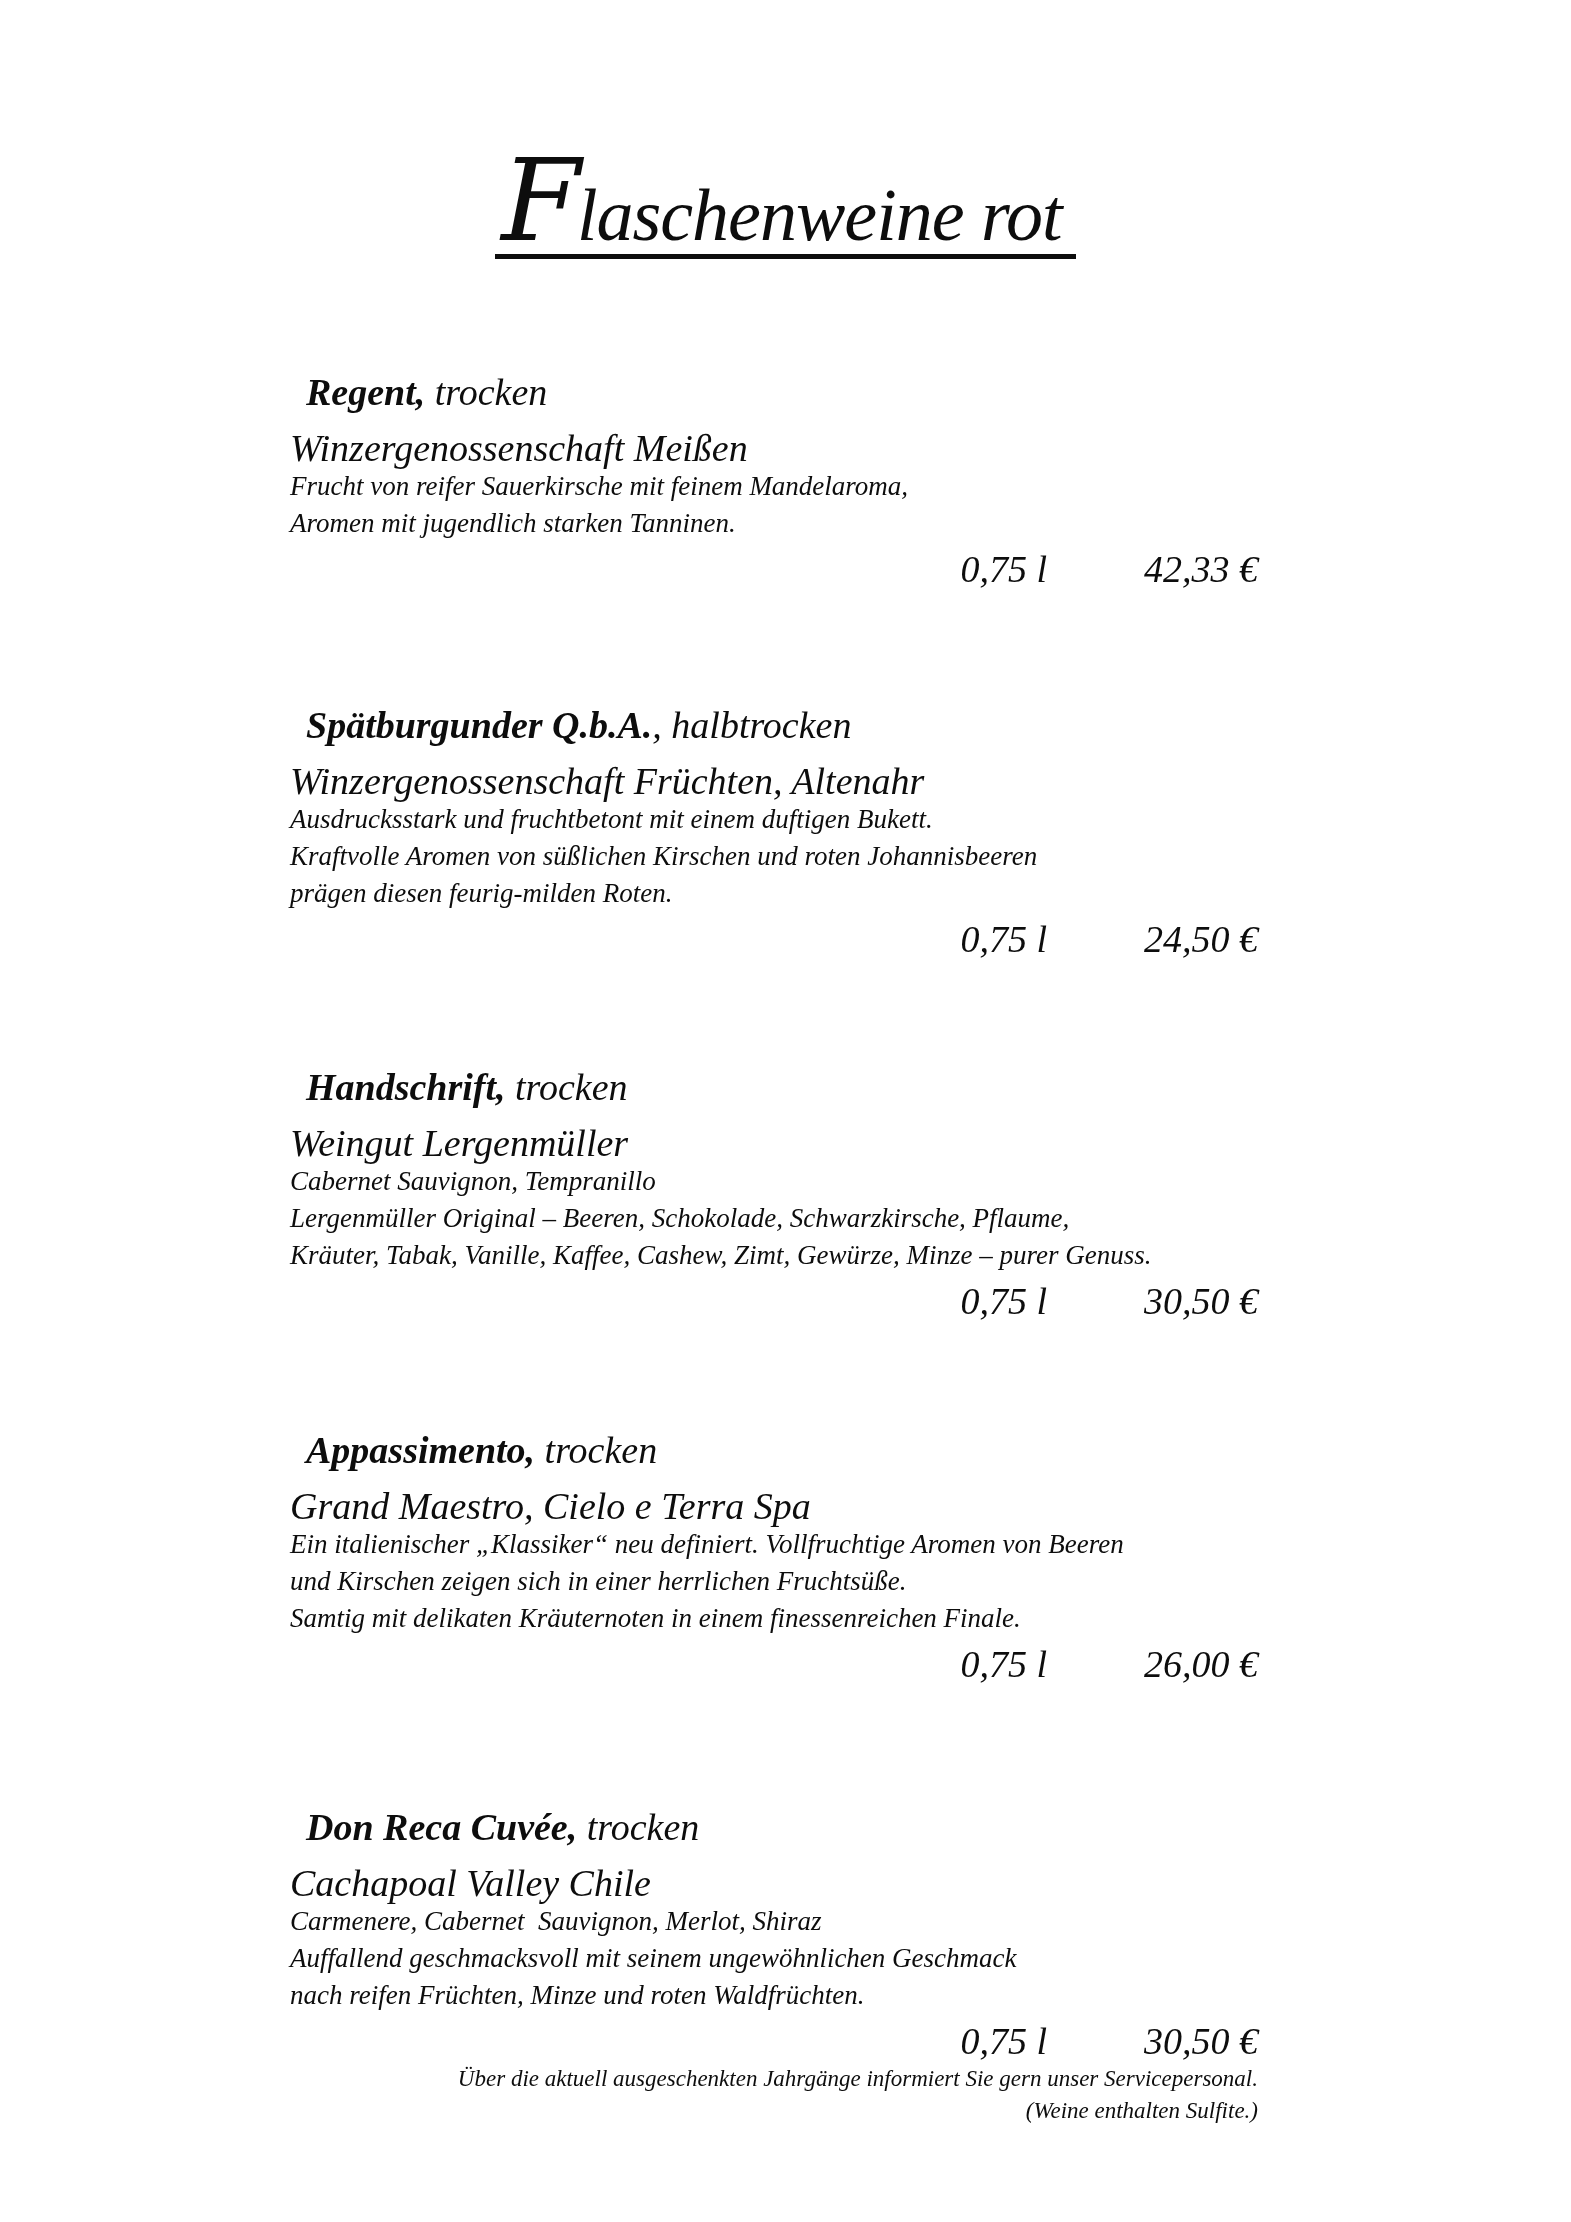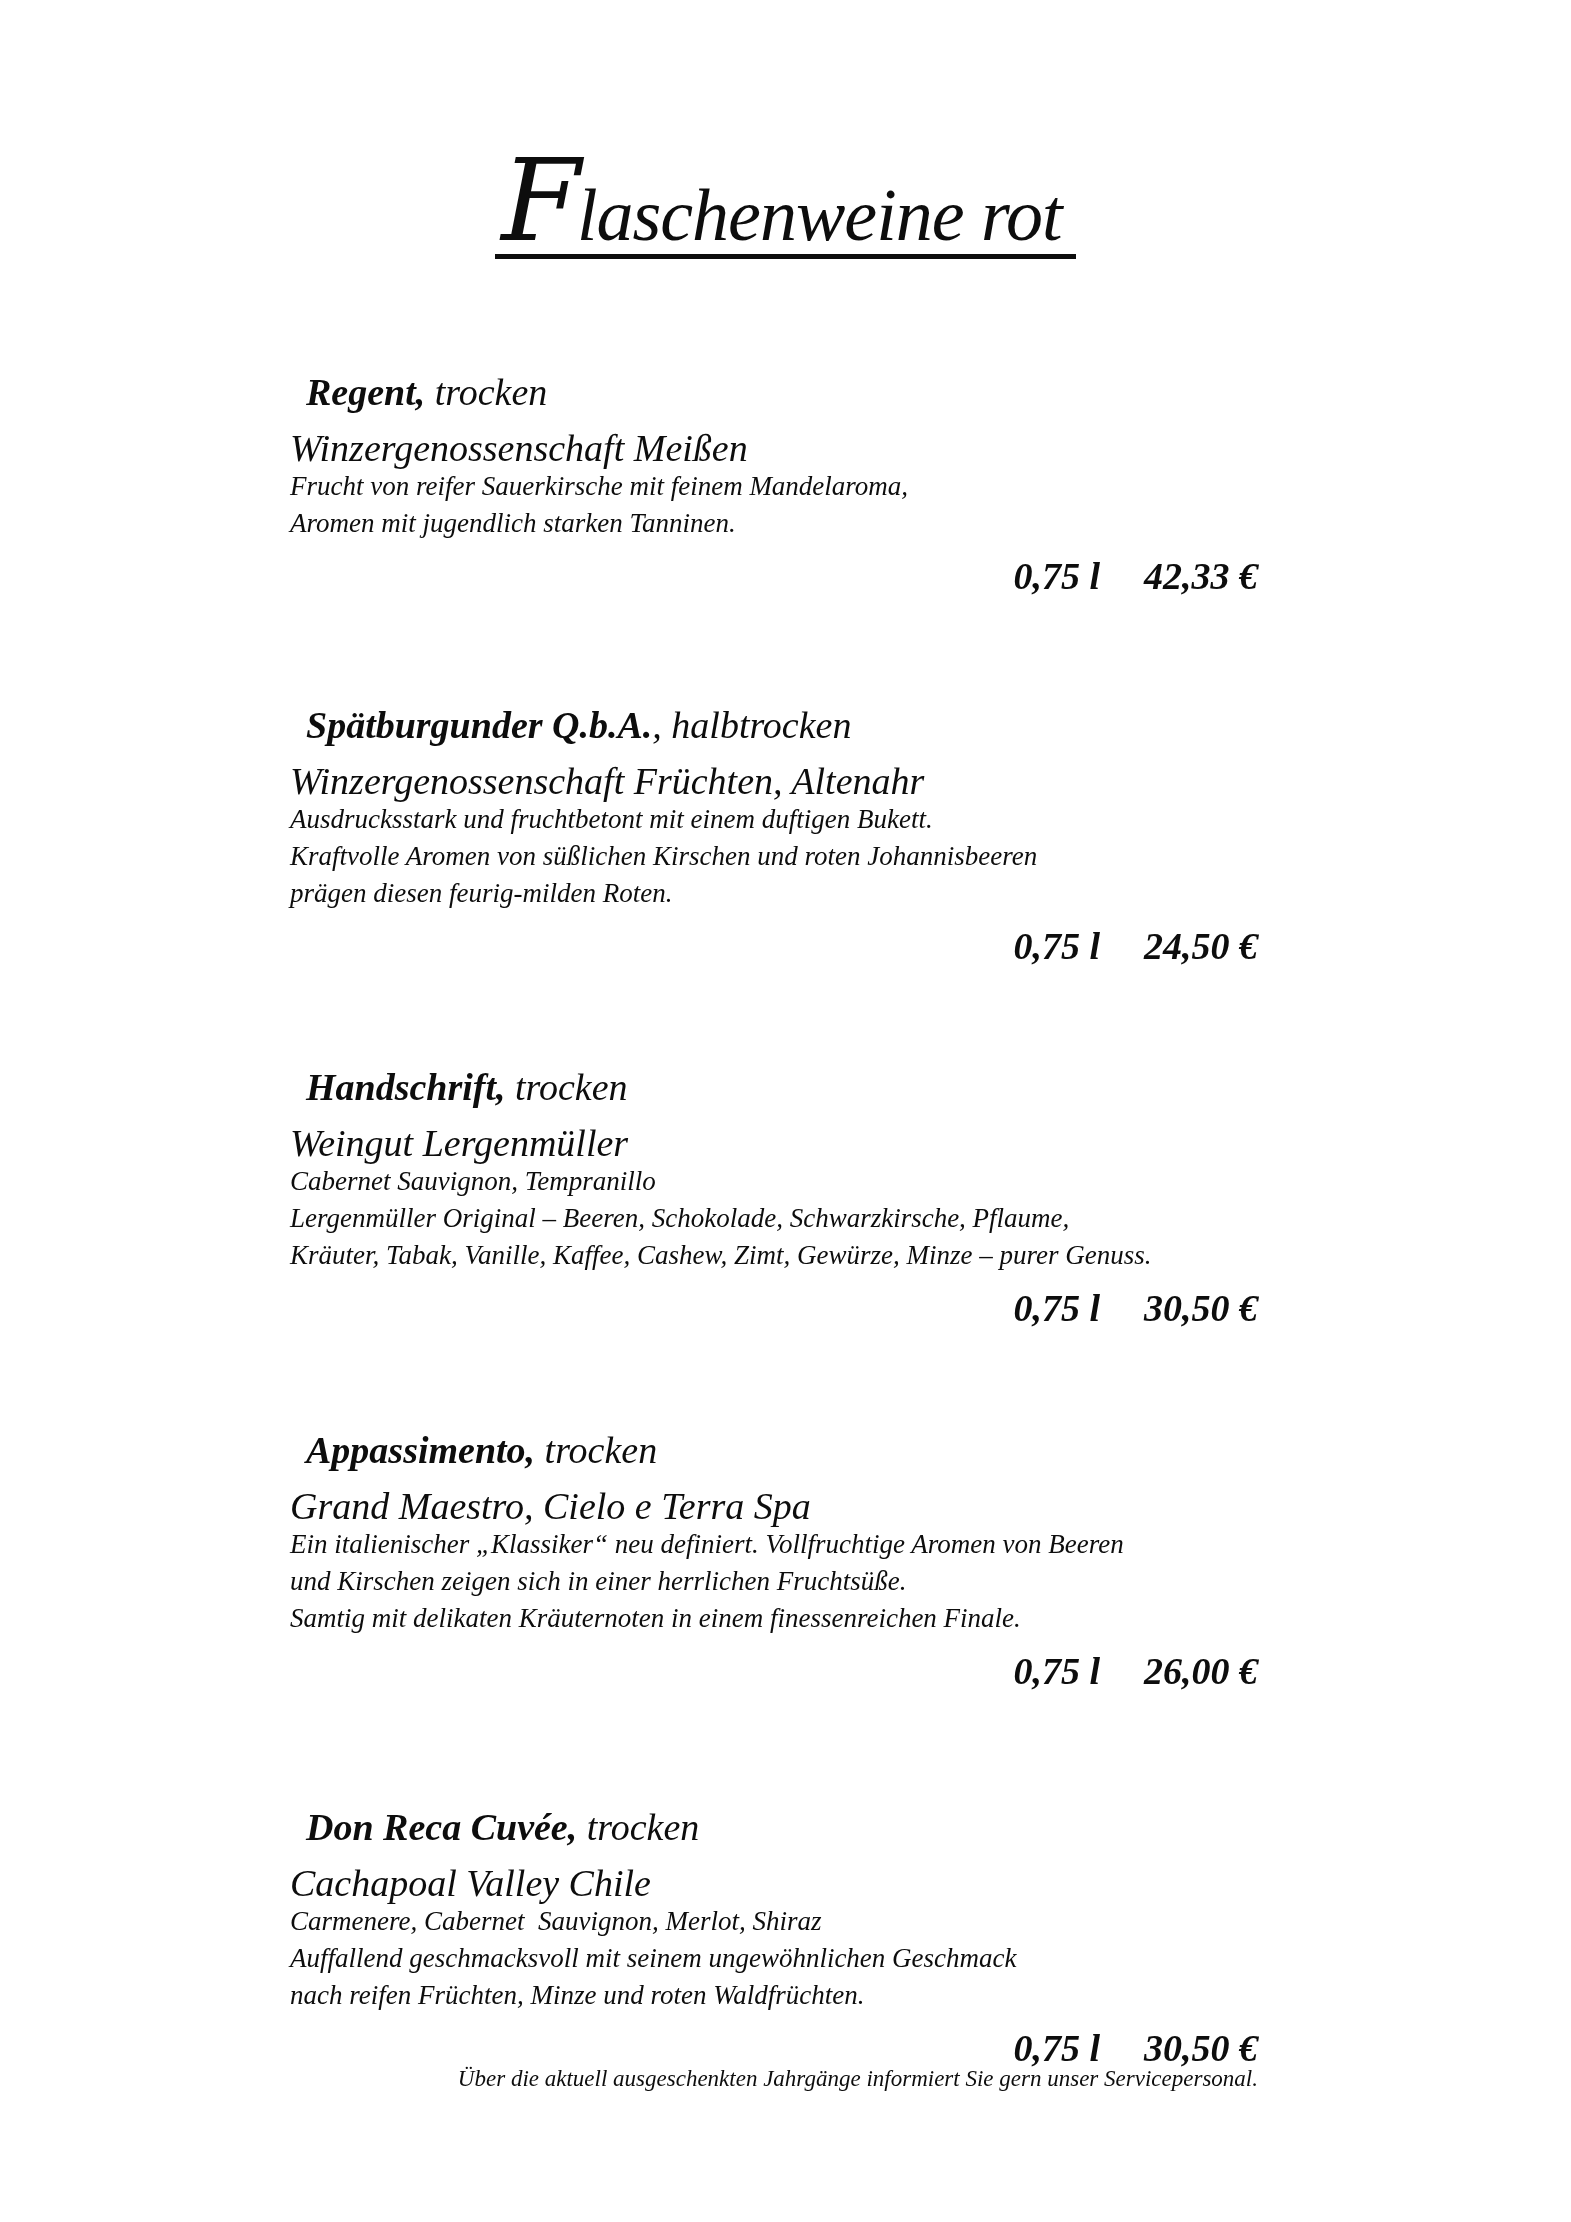--- a/index.html
+++ b/index.html
@@ -74,25 +74,25 @@
   .entry-desc {
     font-size: 27px;
     line-height: 37px;
     font-style: italic;
     white-space: pre-wrap;
   }
   .price-row {
     display: flex;
     justify-content: flex-end;
     align-items: baseline;
-    gap: 44px;
-    margin-top: 12px;
+    gap: 97px;
+    margin-top: 5px;
     font-size: 38px;
     line-height: 44px;
-    font-weight: bold;
+    font-weight: normal;
     font-style: italic;
   }
 
   
   .footer {
     position: absolute;
     top: 2063px;
     left: 218px;
     right: 241px;
     text-align: right;
@@ -162,15 +162,16 @@
 Auffallend geschmacksvoll mit seinem ungewöhnlichen Geschmack
 nach reifen Früchten, Minze und roten Waldfrüchten.</div>
     <div class="price-row">
       <span>0,75 l</span>
       <span>30,50 €</span>
     </div>
   </div>
 
   <div class="footer">
     <div>Über die aktuell ausgeschenkten Jahrgänge informiert Sie gern unser Servicepersonal.</div>
+    <div>(Weine enthalten Sulfite.)</div>
   </div>
 
 </div>
 
 </body></html>

